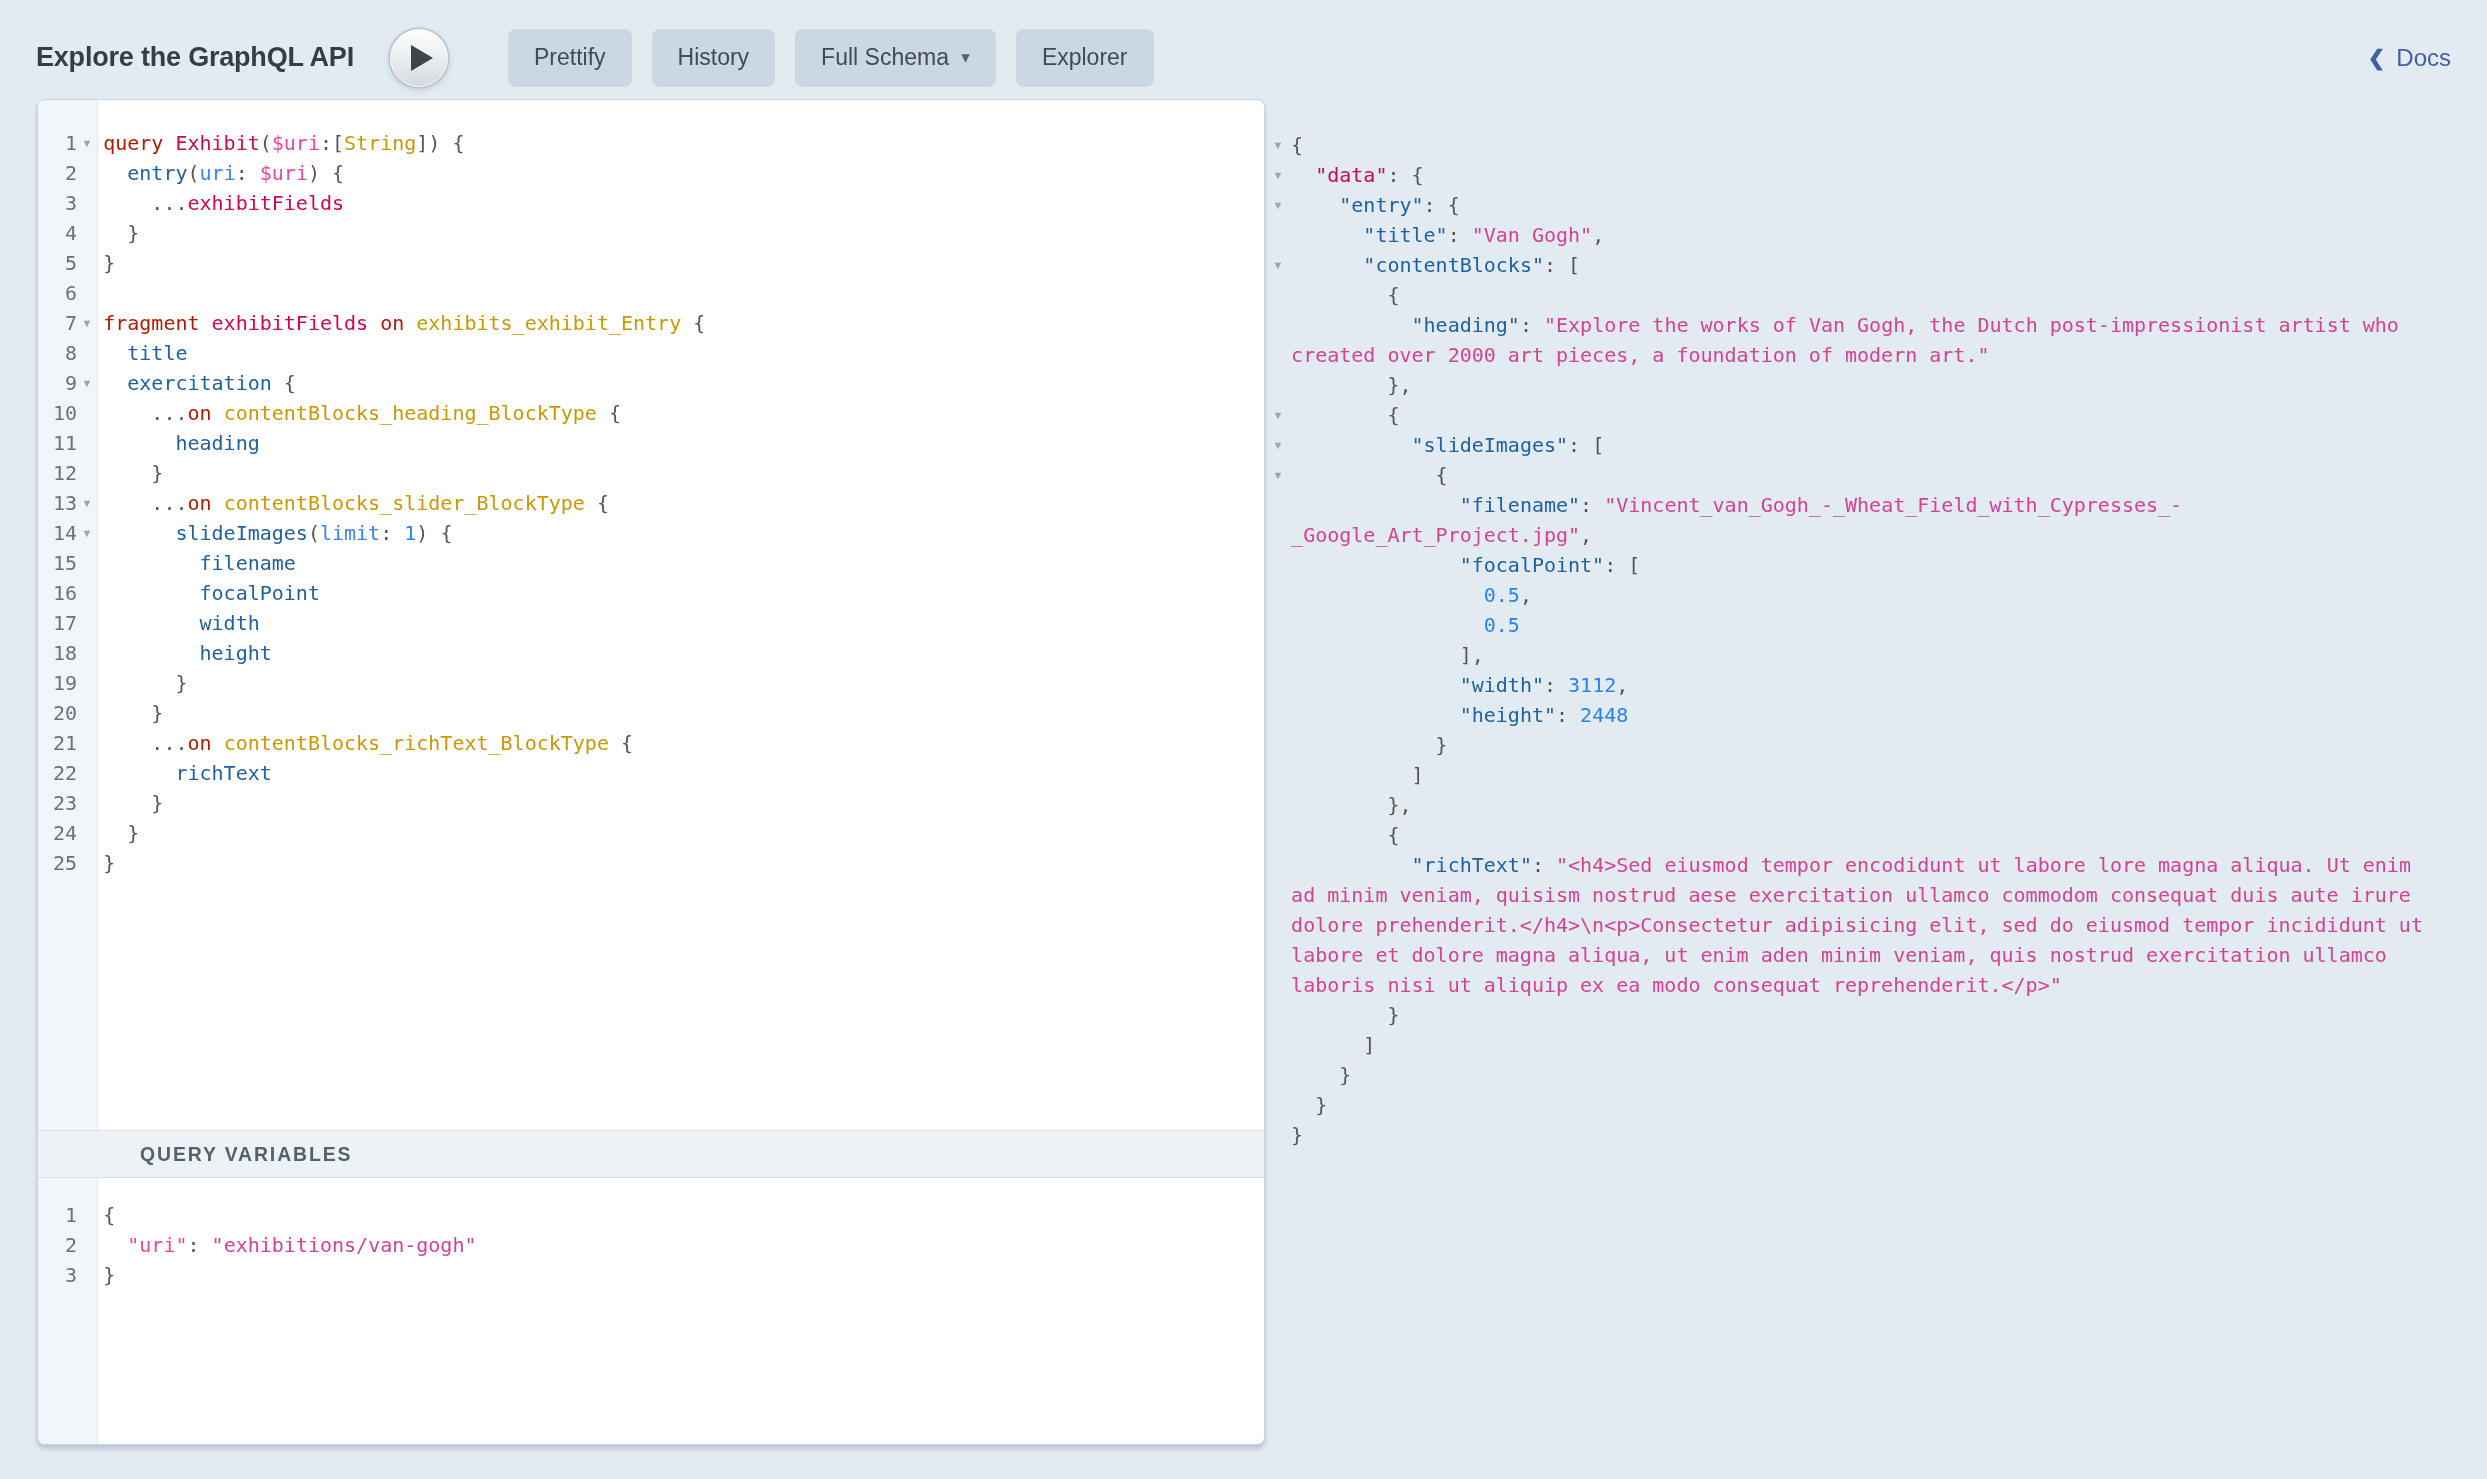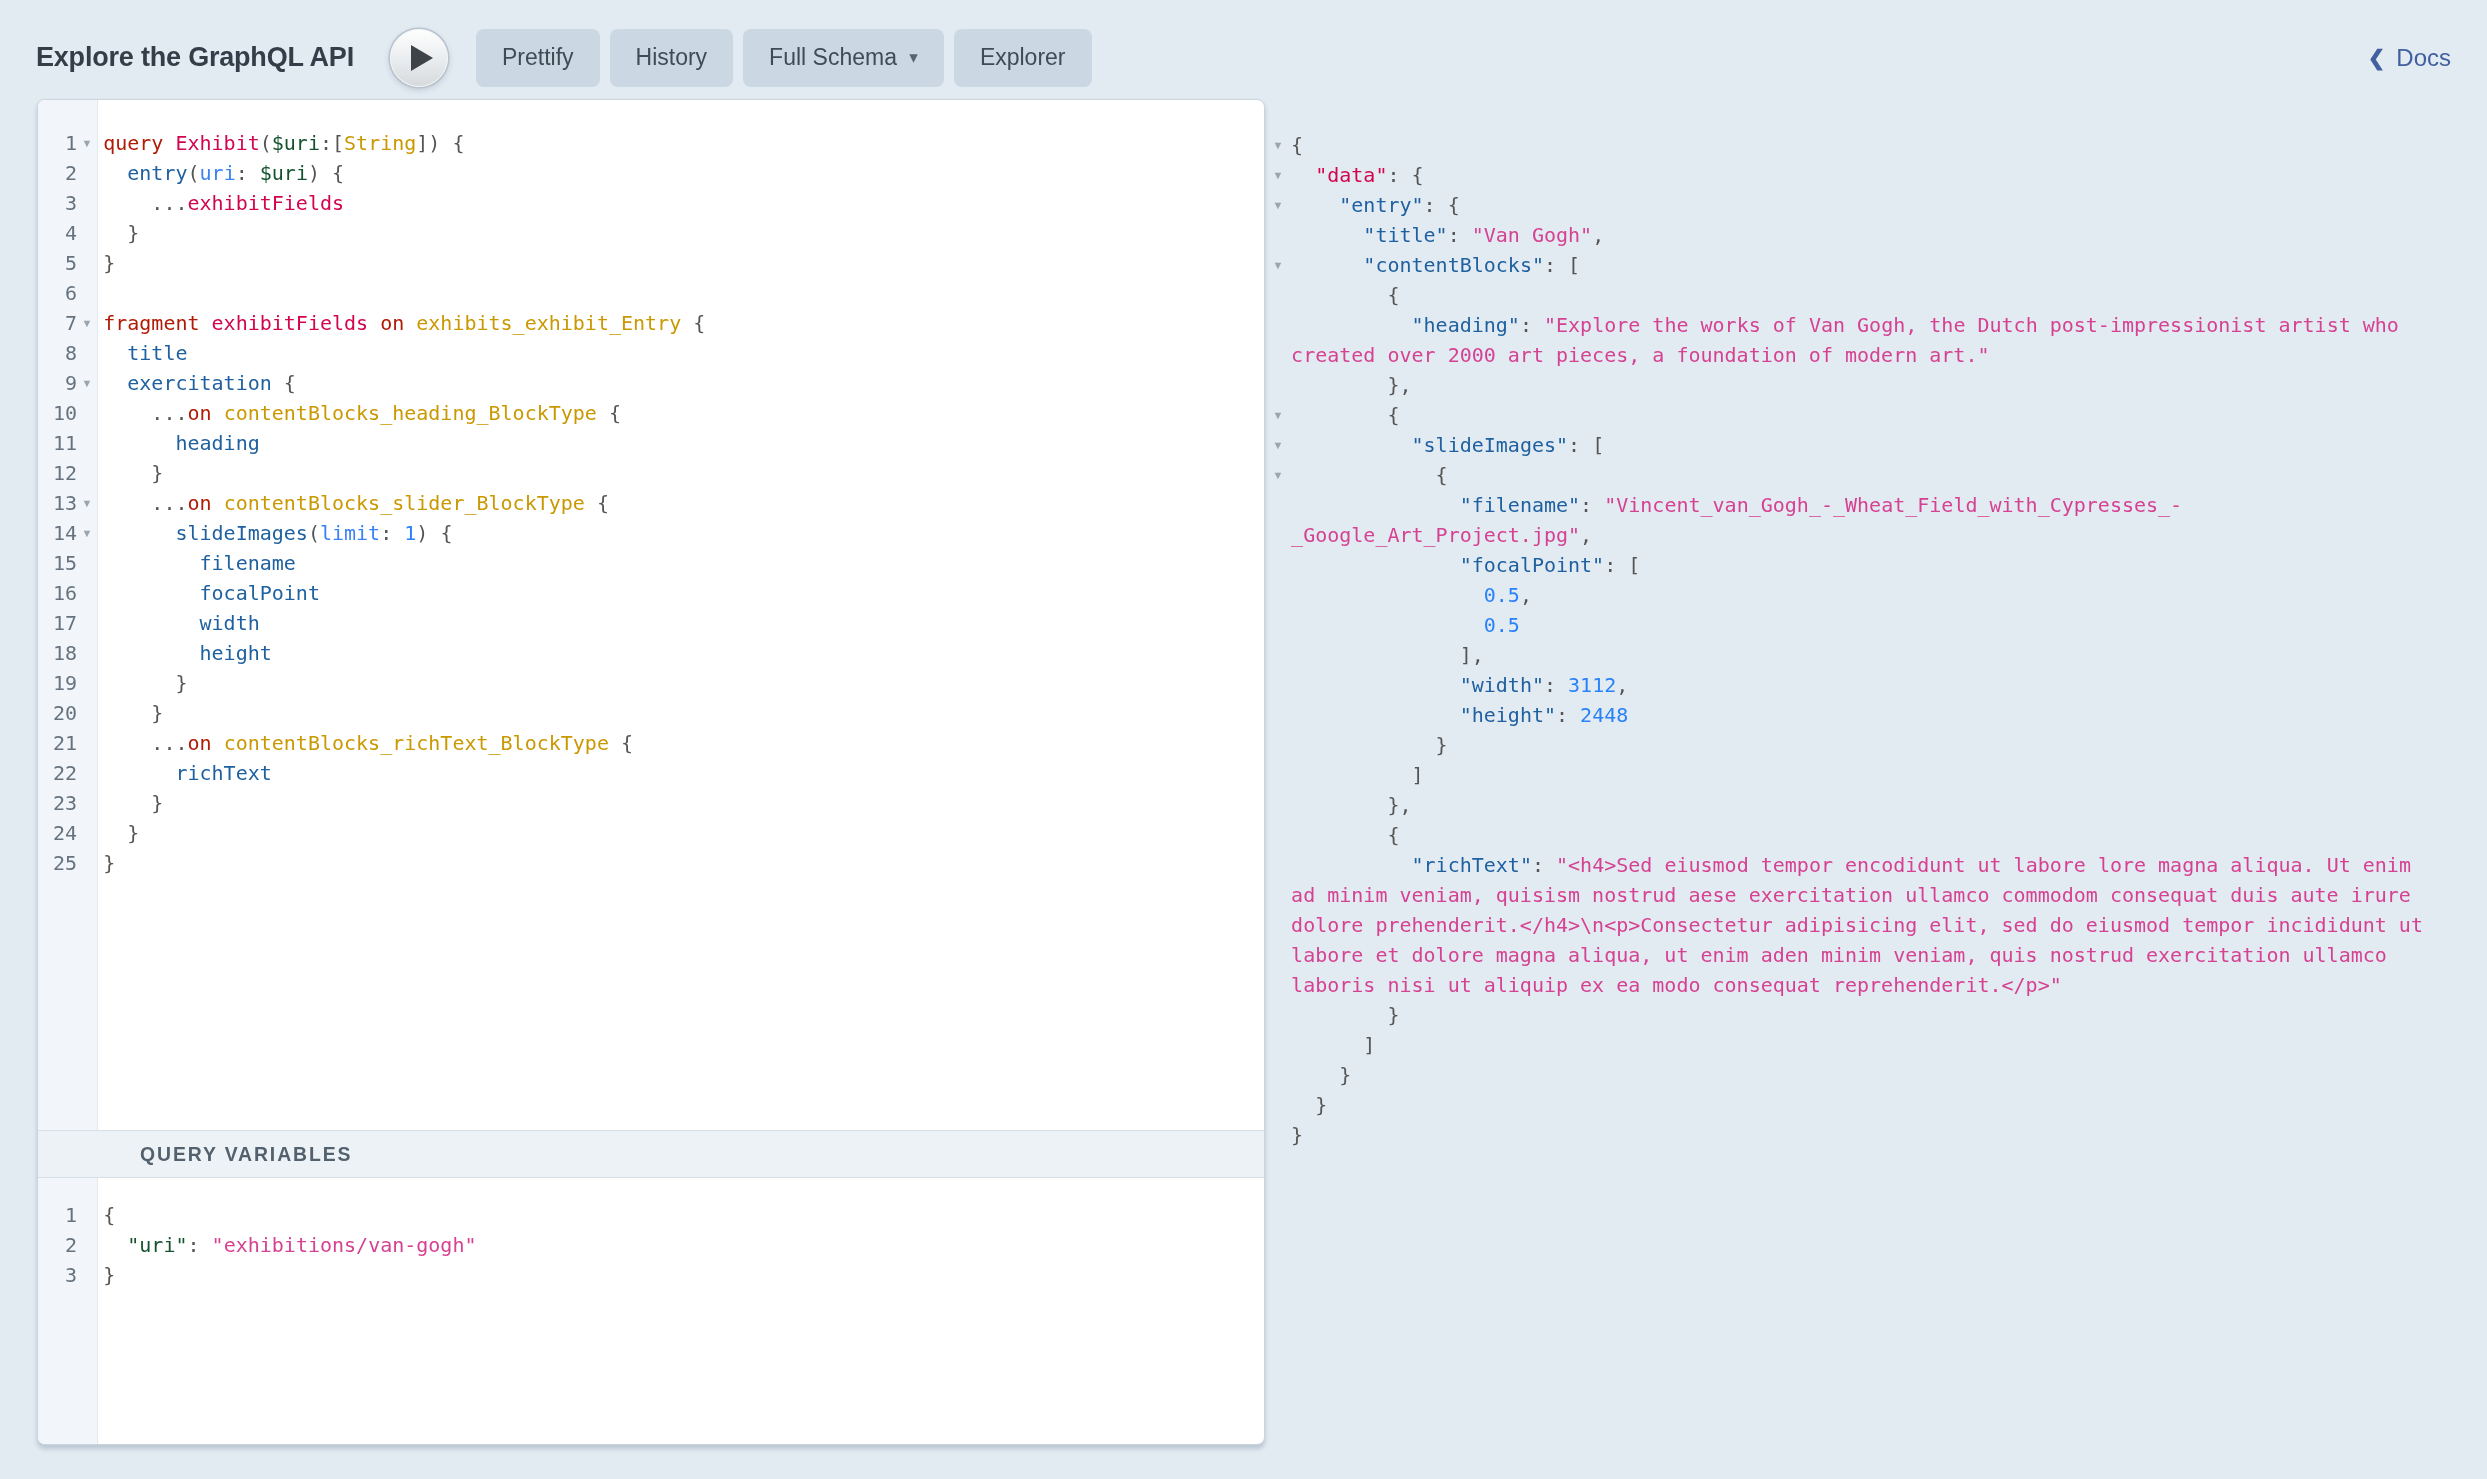--- a/index.html
+++ b/index.html
@@ -6,21 +6,21 @@
   body{width:2487px;height:1480px;background:#E2EAF2;font-family:"Liberation Sans",sans-serif;overflow:hidden;position:relative}
 
   
   .topbar{position:absolute;left:0;top:8px;width:100%;height:99px;display:flex;align-items:center;padding:0 36px;box-sizing:border-box}
   .title{font-size:27px;color:#333E48;margin:0;font-weight:700;letter-spacing:-0.2px}
   .play{margin-left:36px;width:58px;height:58px;border-radius:50%;flex:none;
         background:linear-gradient(180deg,#FDFEFE 0%,#E9ECEE 55%,#D6DADD 100%);
         border:1.6px solid #F4F6F8;box-shadow:0 0 0 1.6px #BAC4CD,0 2.3px 6.2px rgba(60,80,100,.25);
         display:flex;align-items:center;justify-content:center;cursor:pointer;padding:0}
   .tri{width:0;height:0;border-left:22px solid #3F4449;border-top:13.2px solid transparent;border-bottom:13.2px solid transparent;margin-left:7px}
-  .btns{display:flex;gap:10px;margin-left:28px}
+  .btns{display:flex;gap:20px;margin-left:60px}
   .btns button{height:58px;padding:0 26px;background:#CBD8E3;border:none;border-radius:7.8px;font-size:23px;color:#404B55;font-family:inherit;cursor:pointer;display:flex;align-items:center}
   .caret{font-size:17px;margin-left:12.4px;color:#5A646E}
   .docs{margin-left:auto;color:#40609F;font-size:24px;display:flex;align-items:center;gap:11px;cursor:pointer}
   .chev{font-size:21px;font-weight:700}
 
   
   .card{position:absolute;left:37px;top:99px;width:1228px;height:1346px;background:#FFF;
         border:1.6px solid #C9D5DF;border-radius:7.8px;box-sizing:border-box;
         box-shadow:0 3.1px 4.7px rgba(90,110,130,.28);display:flex;flex-direction:column;overflow:hidden}
   .qeditor{flex:1;position:relative;padding-top:28px;box-sizing:border-box}
@@ -38,21 +38,21 @@
   
   .result{position:absolute;left:1268px;top:99px;right:0;padding-top:31px}
   .result pre.code{padding-left:3.1px}
 
   
   .tk-k{color:#B11A04}  
   .tk-d{color:#D2054E}  
   .tk-p{color:#1F61A0}  
   .tk-t{color:#CA9800}  
   .tk-a{color:#3b82f6}  
-  .tk-v{color:#14532d}  
+  .tk-v{color:#ec4899}  
   .tk-s{color:#D64292}  
   .tk-n{color:#2882F9}  
   .tk-u{color:#555555}  
 </style>
 </head>
 <body>
 
 <div class="topbar">
   <h1 class="title">Explore the GraphQL API</h1>
   <button class="play">

